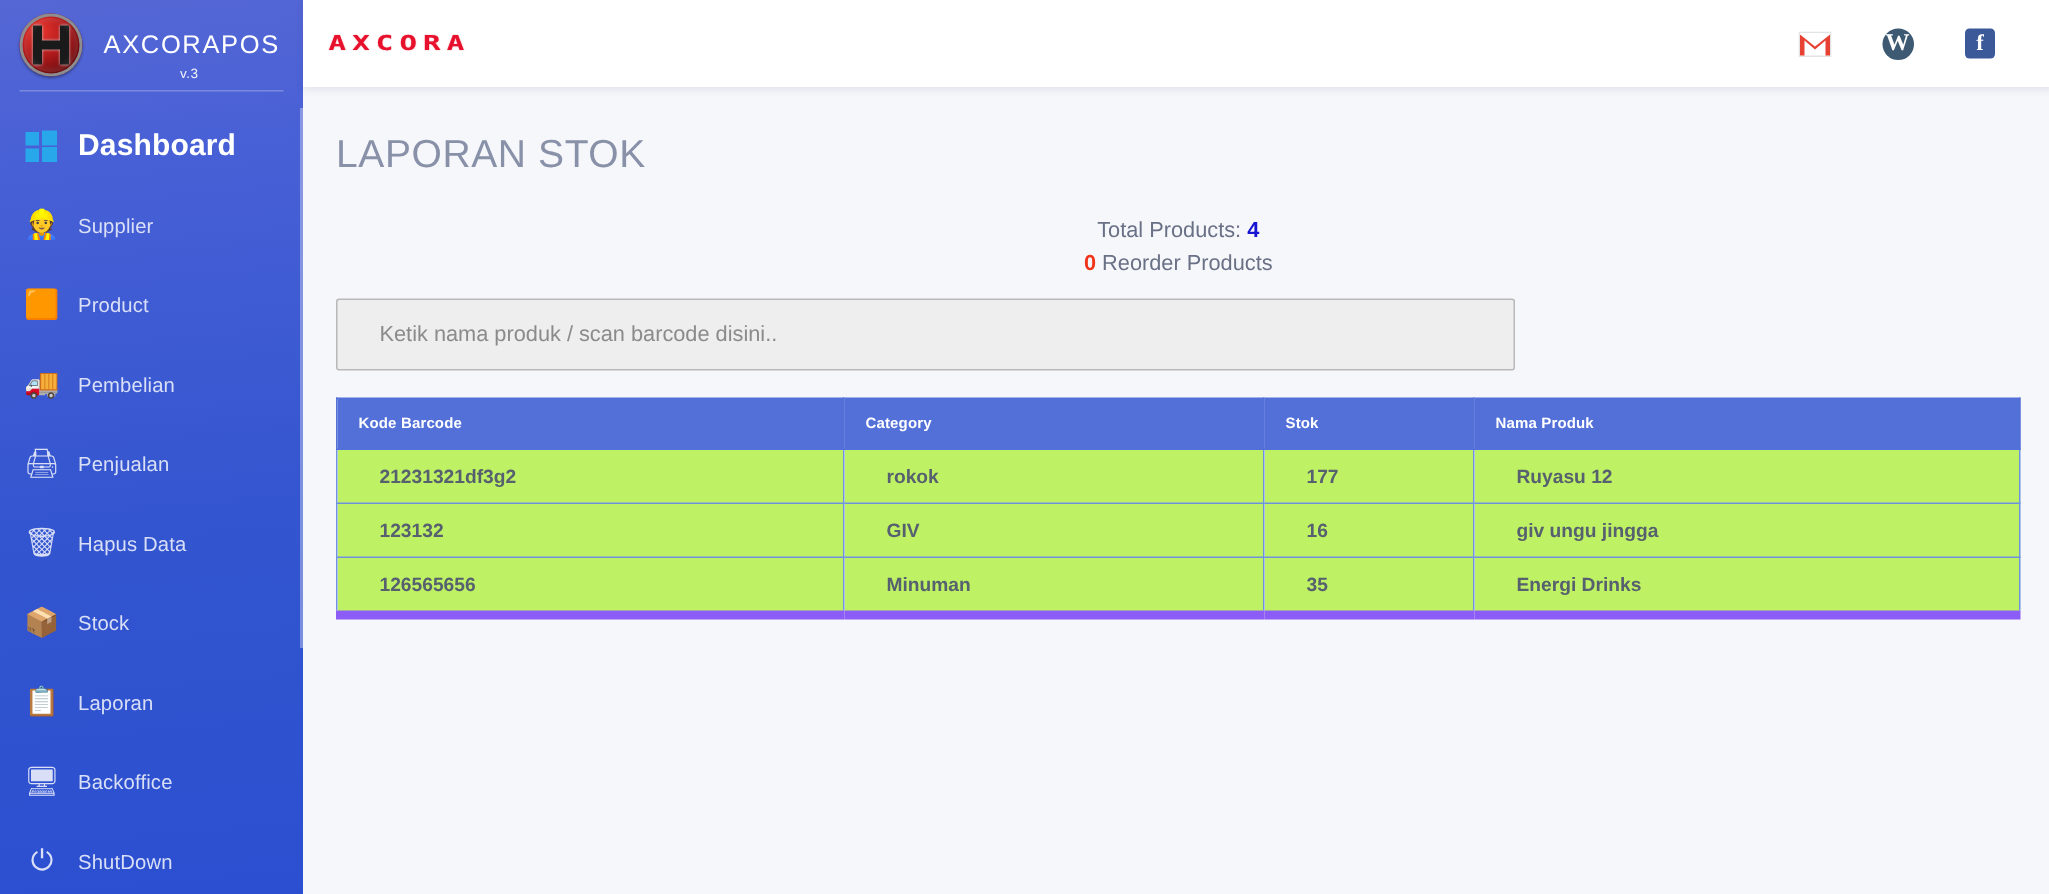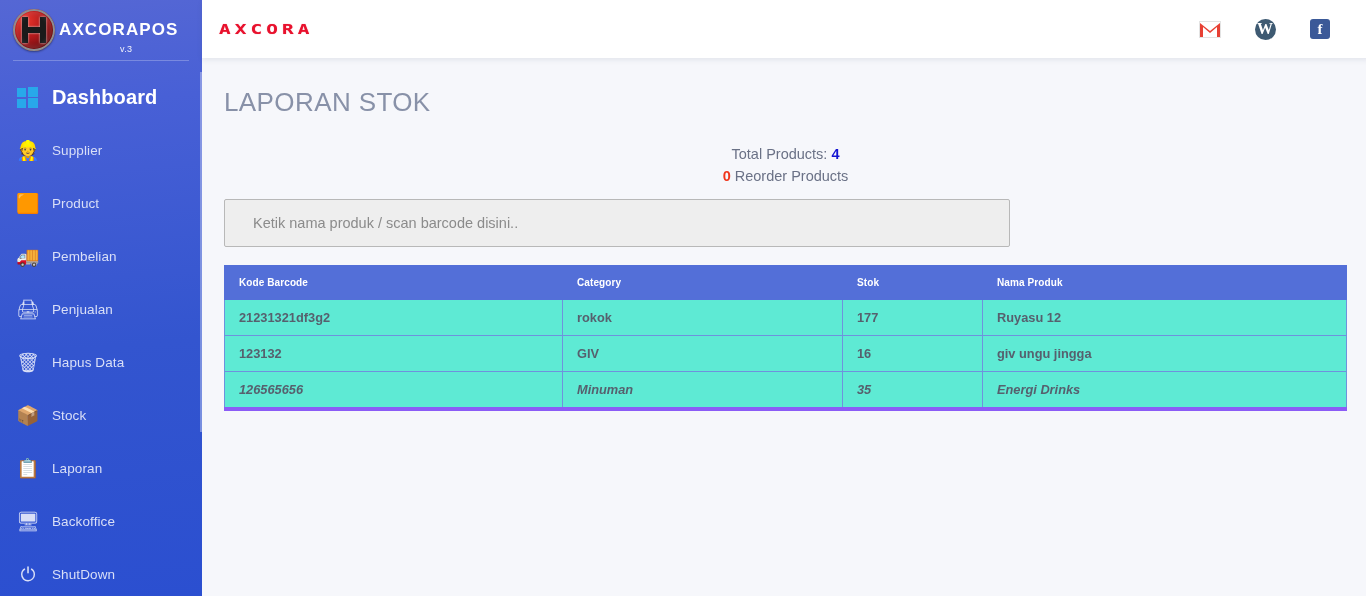--- a/index.html
+++ b/index.html
@@ -32,21 +32,21 @@
       linear-gradient(#1a1a1a,#1a1a1a) 0 0/6px 26px no-repeat,
       linear-gradient(#1a1a1a,#1a1a1a) 18px 0/6px 26px no-repeat,
       linear-gradient(#1a1a1a,#1a1a1a) 0 10px/24px 6px no-repeat;
     filter: drop-shadow(0 0 1px #cfcfcf);
   }
   .brand-badge::after {
     content:""; position:absolute; inset:3px; border-radius:50%;
     box-shadow: inset 0 0 6px rgba(255,255,255,.18);
   }
   .brand-title {
-    margin-left: 4px; color: #ffffff; font-size: 17px; font-weight: bold;
+    margin-left: 14px; color: #ffffff; font-size: 17px; font-weight: normal;
     letter-spacing: 1.1px; position: relative;
   }
   .brand-version {
     position: absolute; left: 120px; top: 44px; color: #ffffff;
     font-size: 9px; letter-spacing: .3px; opacity: .92;
   }
   .brand-rule {
     height: 1px; margin: 0 13px; background: rgba(255,255,255,.25);
   }
   .nav { padding-top: 10px; }
@@ -121,25 +121,25 @@
 
   
   .table-wrap { padding: 18px 22px 0 22px; }
   table.stok { width: 1122px; border-collapse: collapse; table-layout: fixed; }
   table.stok th {
     background: #536fd8; color: #ffffff; font-size: 10px; font-weight: bold;
     text-align: left; padding: 11px 0 11px 14px; letter-spacing: .1px;
     border: 1px solid #536fd8;
   }
   table.stok td {
-    background: #5eead4; color: #56606e; font-size: 12.8px; font-weight: bold;
-    padding: 10px 0 10px 14px; height: 33px;
+    background: #bef264; color: #56606e; font-size: 12.8px; font-weight: bold;
+    padding: 10px 0 10px 28px; height: 33px;
     border: 1px solid #6e92dd; white-space: nowrap; overflow: hidden;
   }
-  table.stok tbody tr:last-child td { border-bottom: 4px solid #8b5cf6; font-style: italic; }
+  table.stok tbody tr:last-child td { border-bottom: 6px solid #8b5cf6; }
   .c1 { width: 338px; } .c2 { width: 280px; } .c3 { width: 140px; } .c4 { width: 364px; }
 </style>
 </head>
 <body>
 
 <div class="app">
 
   <aside class="sidebar">
 
     <div class="brand">

